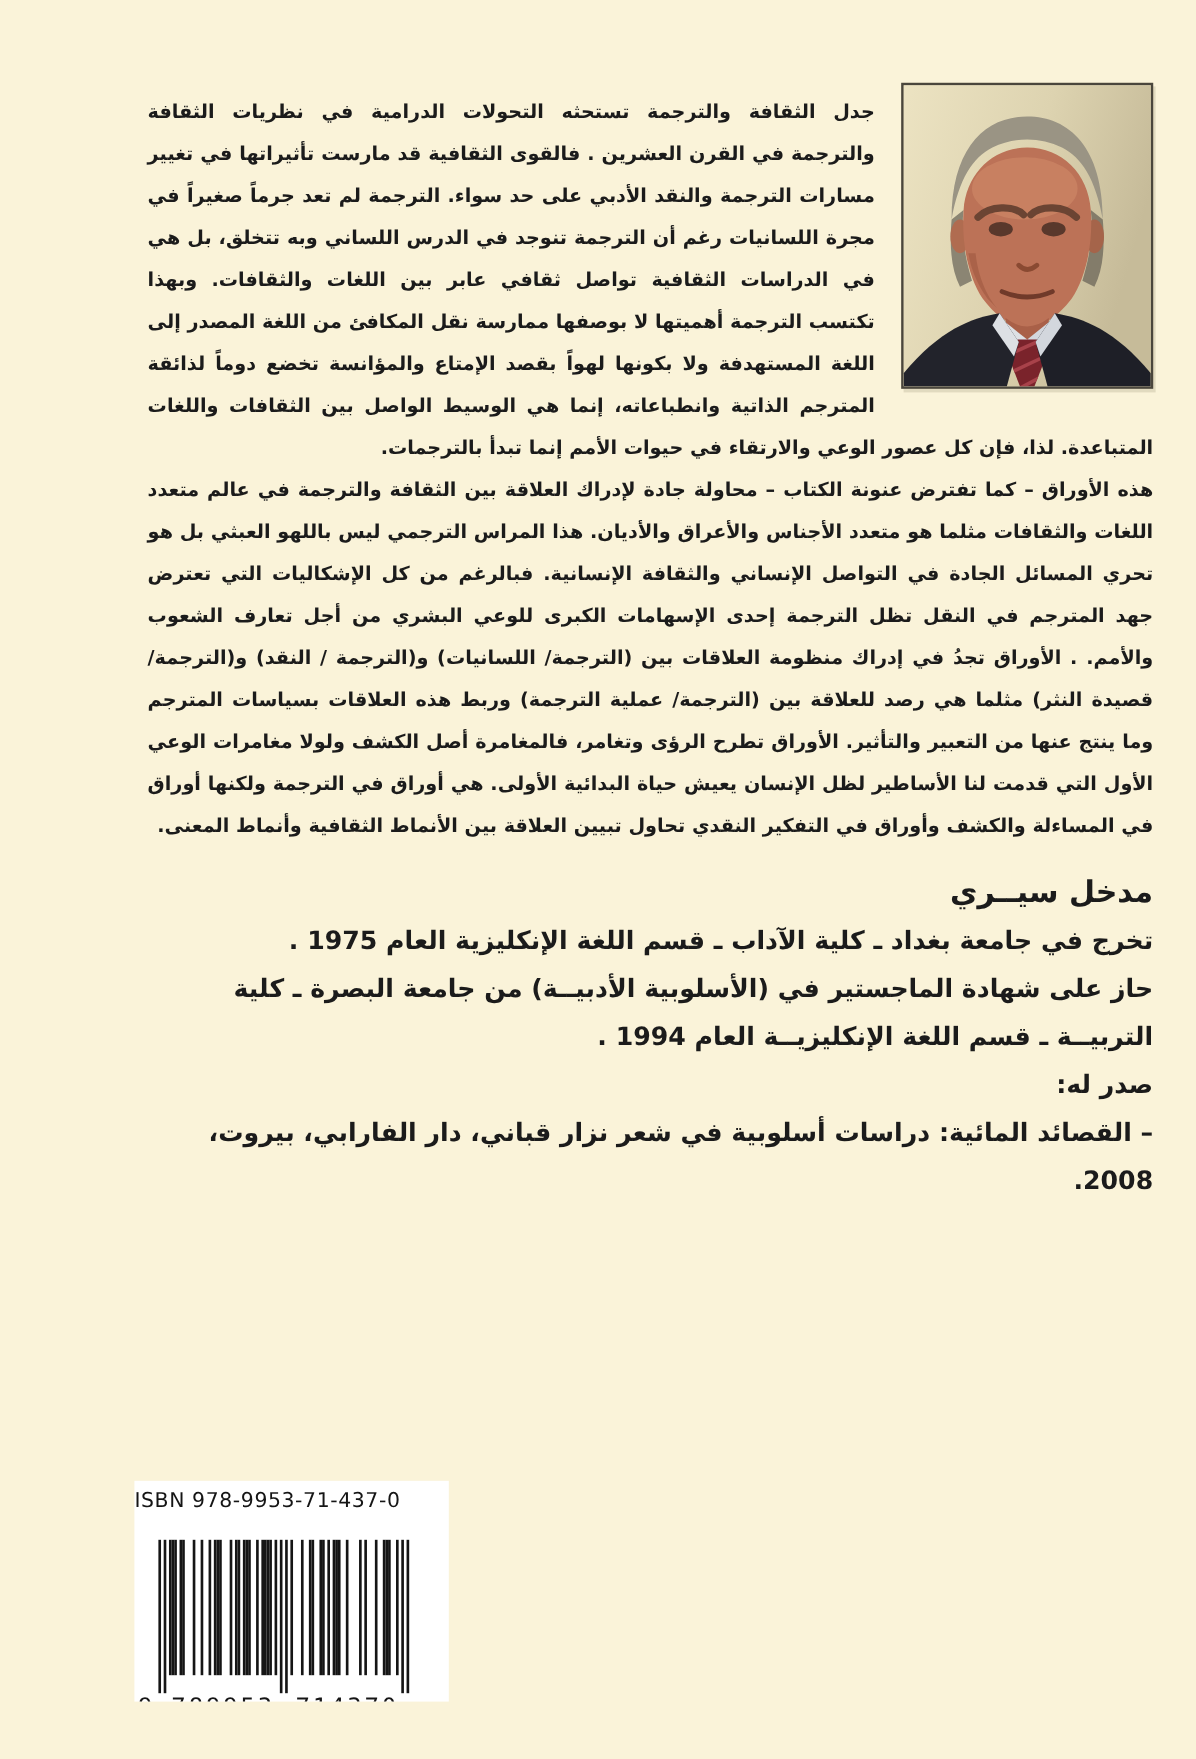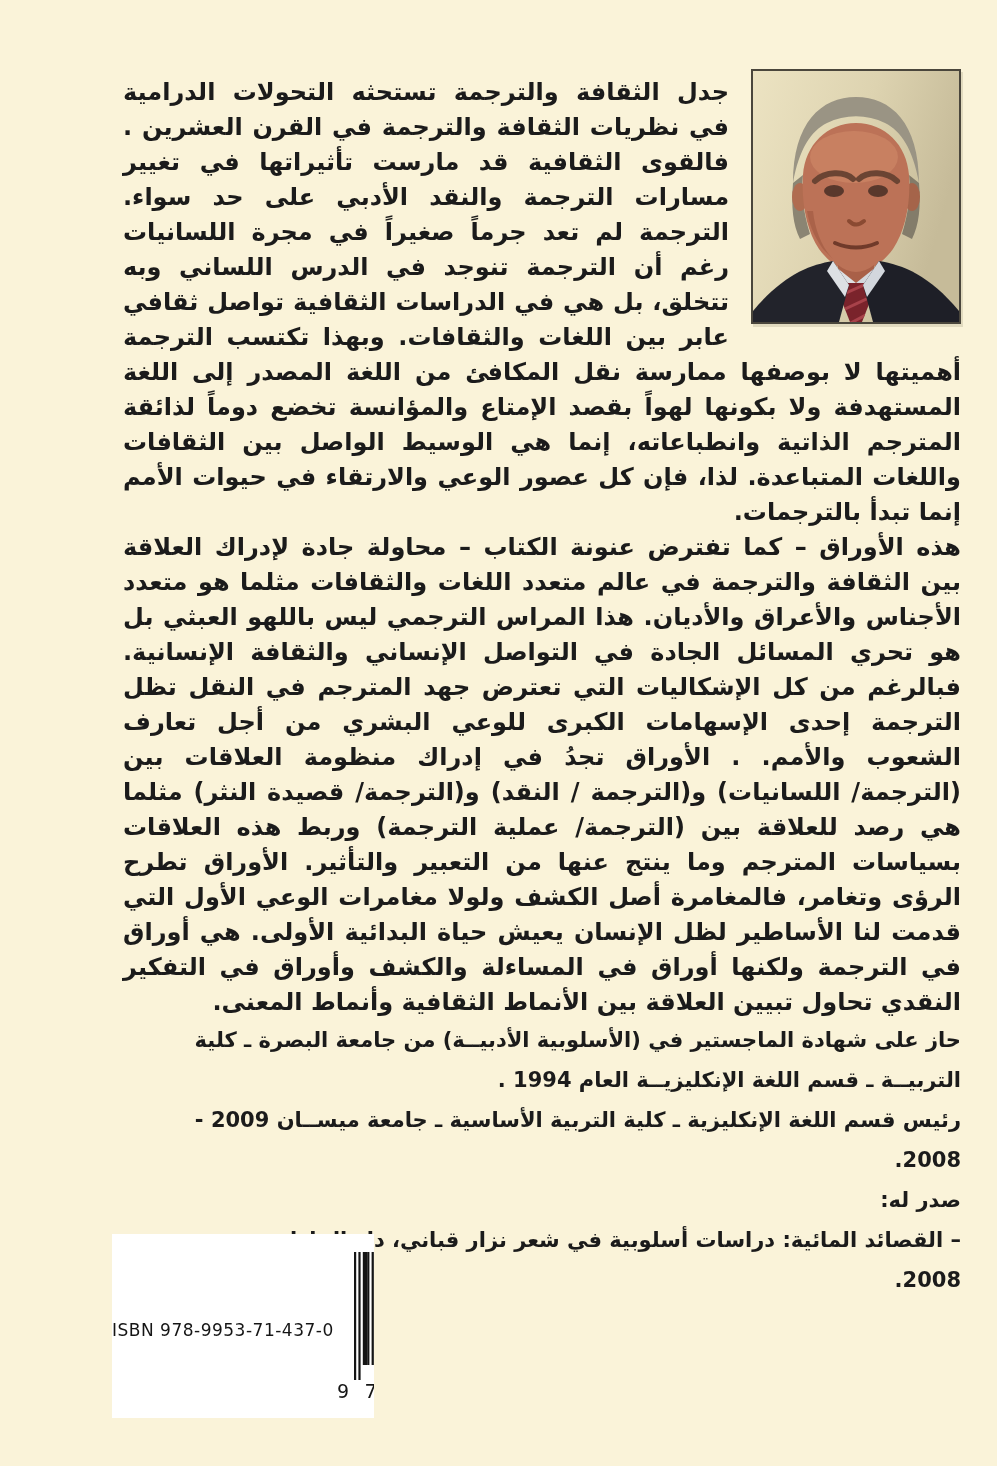--- a/index.html
+++ b/index.html
@@ -13,33 +13,33 @@
     direction:rtl;color:#1b1b1b;
   }
   .photo-frame{
     float:right;width:206px;height:251px;
     border:2px solid #4a463c;background:#d9d0b2;
     margin:-6px 0 21px 22px;
     box-shadow:2px 3px 0 rgba(90,80,50,0.15);
   }
   .photo-frame svg{display:block;width:100%;height:100%;}
   p.synopsis{
-    margin:0;font-size:24px;line-height:35px;font-weight:bold;
+    margin:0;font-size:16px;line-height:35px;font-weight:bold;
     text-align:justify;text-justify:inter-word;
   }
   p.synopsis + p.synopsis{}
   .bio-heading{
     margin:24px 0 6px 0;font-size:25px;font-weight:bold;text-align:right;
   }
   .bio-line{
     font-size:21px;line-height:40px;font-weight:bold;text-align:right;
   }
   .barcode-box{
     position:absolute;left:112px;top:1234px;width:262px;height:184px;
-    background:#ffffff;display:flex;flex-direction:row;align-items:center;
+    background:#ffffff;display:flex;flex-direction:column;align-items:flex-start;gap:20px;
   }
   .isbn-label{
     margin-top:7px;font-size:17px;letter-spacing:0.5px;color:#151515;
     font-family:"DejaVu Sans",sans-serif;white-space:nowrap;
   }
   #barcode-svg{margin-top:2px;}
   #barcode-svg rect{fill:#151515;}
   .bc-digits{font-family:"DejaVu Sans Mono",monospace;font-size:20px;fill:#151515;}
 </style>
 </head>
@@ -96,22 +96,23 @@
       <path d="M0,251 L0,240 C30,204 56,194 80,190 L96,214 L86,251 Z" fill="#22232b"></path>
       <path d="M206,251 L206,240 C176,204 150,194 126,190 L110,214 L120,251 Z" fill="#1e1f27"></path>
       <path d="M80,190 L96,214 L92,226 L74,200 Z" fill="#dde0e4"></path>
       <path d="M126,190 L110,214 L114,226 L132,200 Z" fill="#d3d7dd"></path>
     </svg>
   </div>
 
   <p class="synopsis">جدل الثقافة والترجمة تستحثه التحولات الدرامية في نظريات الثقافة والترجمة في القرن العشرين . فالقوى الثقافية قد مارست تأثيراتها في تغيير مسارات الترجمة والنقد الأدبي على حد سواء. الترجمة لم تعد جرماً صغيراً في مجرة اللسانيات رغم أن الترجمة تنوجد في الدرس اللساني وبه تتخلق، بل هي في الدراسات الثقافية تواصل ثقافي عابر بين اللغات والثقافات. وبهذا تكتسب الترجمة أهميتها لا بوصفها ممارسة نقل المكافئ من اللغة المصدر إلى اللغة المستهدفة ولا بكونها لهواً بقصد الإمتاع والمؤانسة تخضع دوماً لذائقة المترجم الذاتية وانطباعاته، إنما هي الوسيط الواصل بين الثقافات واللغات المتباعدة. لذا، فإن كل عصور الوعي والارتقاء في حيوات الأمم إنما تبدأ بالترجمات.</p>
   <p class="synopsis">هذه الأوراق – كما تفترض عنونة الكتاب – محاولة جادة لإدراك العلاقة بين الثقافة والترجمة في عالم متعدد اللغات والثقافات مثلما هو متعدد الأجناس والأعراق والأديان. هذا المراس الترجمي ليس باللهو العبثي بل هو تحري المسائل الجادة في التواصل الإنساني والثقافة الإنسانية. فبالرغم من كل الإشكاليات التي تعترض جهد المترجم في النقل تظل الترجمة إحدى الإسهامات الكبرى للوعي البشري من أجل تعارف الشعوب والأمم. . الأوراق تجدُ في إدراك منظومة العلاقات بين (الترجمة/ اللسانيات) و(الترجمة / النقد) و(الترجمة/ قصيدة النثر) مثلما هي رصد للعلاقة بين (الترجمة/ عملية الترجمة) وربط هذه العلاقات بسياسات المترجم وما ينتج عنها من التعبير والتأثير. الأوراق تطرح الرؤى وتغامر، فالمغامرة أصل الكشف ولولا مغامرات الوعي الأول التي قدمت لنا الأساطير لظل الإنسان يعيش حياة البدائية الأولى. هي أوراق في الترجمة ولكنها أوراق في المساءلة والكشف وأوراق في التفكير النقدي تحاول تبيين العلاقة بين الأنماط الثقافية وأنماط المعنى.</p>
 
+  <div class="bio-heading">مدخل سيــري</div>
+  <div class="bio-line">تخرج في جامعة بغداد ـ كلية الآداب ـ قسم اللغة الإنكليزية العام 1975 .</div>
   <div class="bio-line">حاز على شهادة الماجستير في (الأسلوبية الأدبيــة) من جامعة البصرة ـ كلية التربيــة ـ قسم اللغة الإنكليزيــة العام 1994 .</div>
-  <div class="bio-line">رئيس قسم اللغة الإنكليزية ـ كلية التربية الأساسية ـ جامعة ميســان 2009 - 2008.</div>
   <div class="bio-line">صدر له:</div>
   <div class="bio-line">– القصائد المائية: دراسات أسلوبية في شعر نزار قباني، دار الفارابي، بيروت، 2008.</div>
 </div>
 
 <div class="barcode-box" style="background: rgb(255, 255, 255);">
   <div class="isbn-label">ISBN 978-9953-71-437-0</div>
   <svg id="barcode-svg" width="234" height="150">
       <rect x="20.00" y="0" width="2.20" height="128"></rect>
       <rect x="24.40" y="0" width="2.20" height="128"></rect>
       <rect x="28.80" y="0" width="2.20" height="113"></rect>

